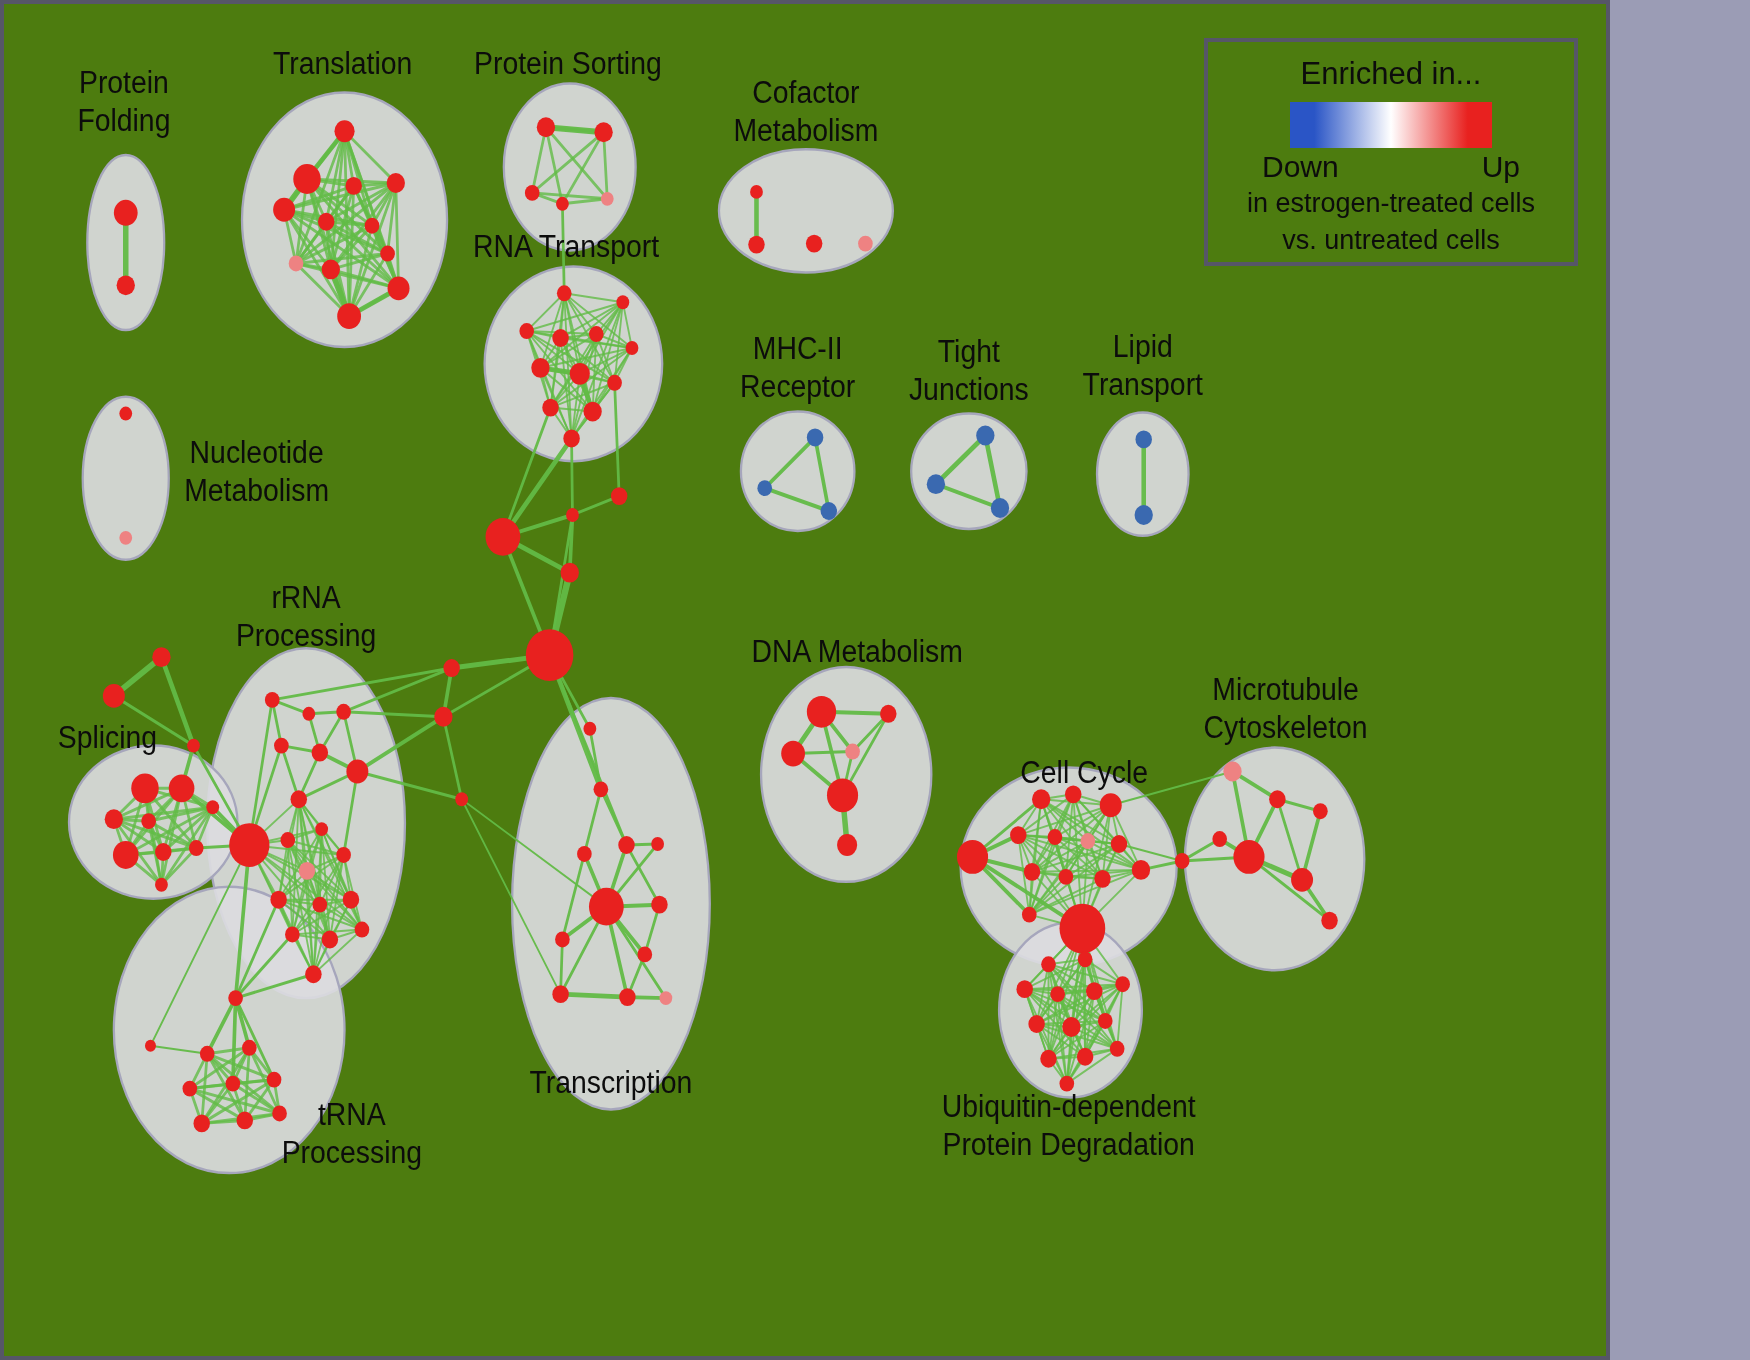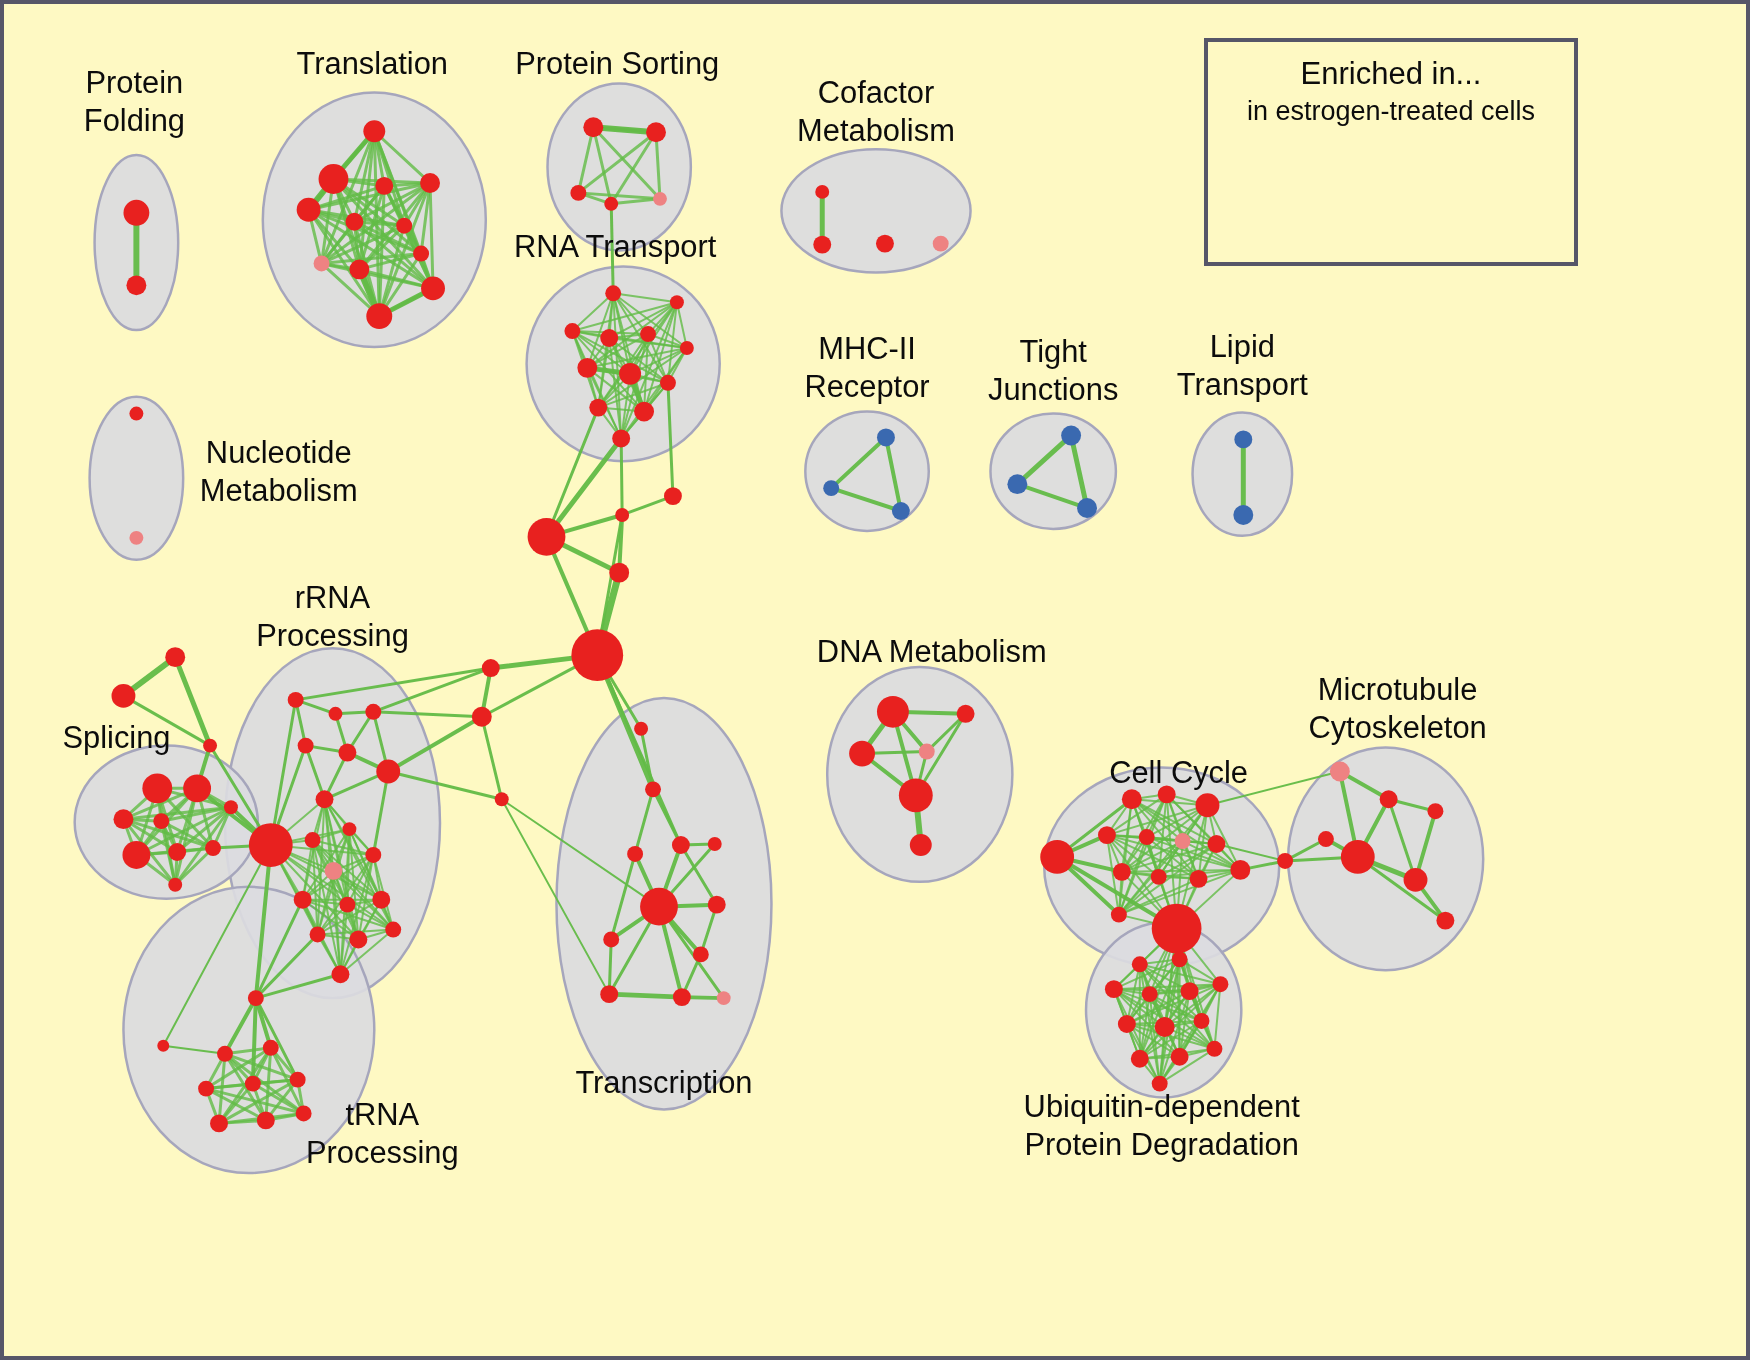--- a/index.html
+++ b/index.html
@@ -1,19 +1,19 @@
 <!DOCTYPE html>
 <html><head>
 <meta charset="utf-8">
 <style>
   html,body{margin:0;padding:0;background:#9b9cb5;}
   .stage{
     position:relative;
-    width:1750px;height:1360px;
-    background:#fef9c3;
+    width:1610px;height:1360px;
+    background:#4d7c0f;
     border:4px solid #565668;
     box-sizing:border-box;
     overflow:hidden;
     font-family:"Liberation Sans",sans-serif;
   }
   .stage svg{position:absolute;left:0;top:0;width:100%;height:100%;}
   .stage svg text{
     font-family:"Liberation Sans",sans-serif;
     font-size:31px;
     fill:#0c0c0c;
@@ -820,16 +820,24 @@
         <text x="1180" y="784" text-anchor="middle"><tspan x="1180" dy="0">Cell Cycle</tspan></text>
         <text x="1400" y="700" text-anchor="middle"><tspan x="1400" dy="0">Microtubule</tspan><tspan x="1400" dy="38">Cytoskeleton</tspan></text>
         <text x="380" y="1128" text-anchor="middle"><tspan x="380" dy="0">tRNA</tspan><tspan x="380" dy="38">Processing</tspan></text>
         <text x="663" y="1095" text-anchor="middle"><tspan x="663" dy="0">Transcription</tspan></text>
         <text x="1163" y="1120" text-anchor="middle"><tspan x="1163" dy="0">Ubiquitin-dependent</tspan><tspan x="1163" dy="38">Protein Degradation</tspan></text>
       </g>
     </svg>
 
   <div class="legend">
     <div class="legend-title">Enriched in...</div>
+    <div class="legend-grad-wrap">
+      <div class="legend-grad" id="legend-grad" style="background: linear-gradient(90deg, rgb(42, 85, 198) 0%, rgb(42, 85, 198) 12%, rgb(255, 255, 255) 50%, rgb(232, 33, 31) 88%, rgb(232, 33, 31) 100%);"></div>
+      <div class="legend-ends">
+        <span>Down</span>
+        <span>Up</span>
+      </div>
+    </div>
     <div class="legend-sub">in estrogen-treated cells</div>
+    <div class="legend-sub">vs. untreated cells</div>
   </div>
 
 </div>
 
 </body></html>

